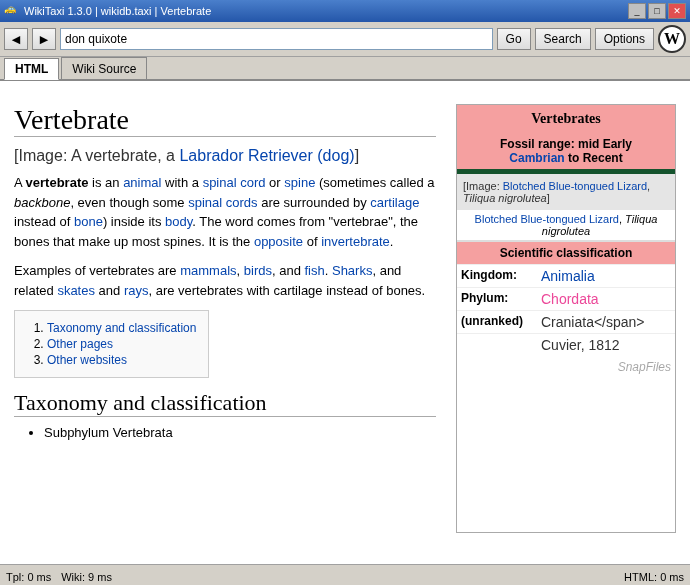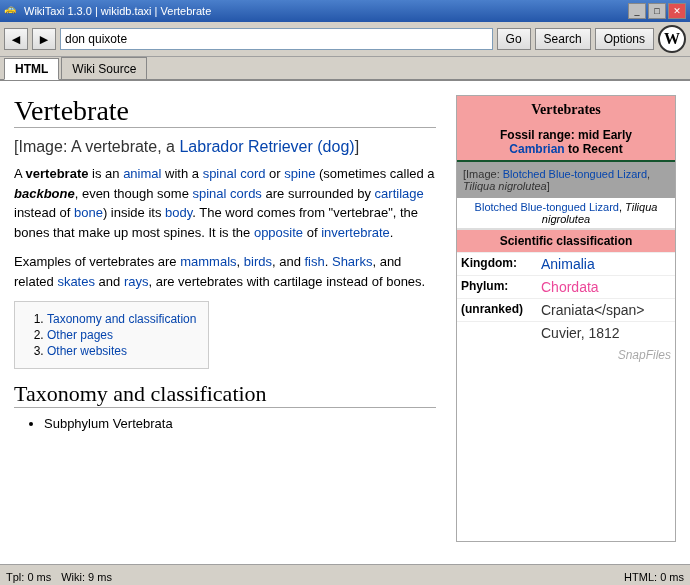--- a/index.html
+++ b/index.html
@@ -97,21 +97,21 @@
       border-bottom: 1px solid white;
       position: relative; bottom: -1px;
     }
 
     
     .content-area {
       background: white;
       height: calc(585px - 22px - 30px - 26px - 24px);
       overflow-y: scroll;
       overflow-x: hidden;
-      padding: 14px 14px;
+      padding: 23px 14px;
       display: flex;
       gap: 10px;
     }
 
     
     .content-area::-webkit-scrollbar { width: 16px; }
     .content-area::-webkit-scrollbar-track { background: #f0f0f0; border: 1px solid #ccc; }
     .content-area::-webkit-scrollbar-thumb { background: #c0c0c0; border: 1px solid #999; }
 
     .main-content { flex: 1; min-width: 0; }
@@ -126,21 +126,21 @@
 
     .image-placeholder {
       color: #333;
       margin-bottom: 8px;
       font-size: 16px;
     }
     .image-placeholder a { color: #0645ad; text-decoration: none; }
 
     .intro-text { font-size: 13px; line-height: 1.5; margin-bottom: 10px; }
     .intro-text b { font-weight: bold; }
-    .intro-text i { font-style: italic; font-weight: bold; }
+    .intro-text i { font-style: italic; }
     .intro-text a { color: #0645ad; text-decoration: none; }
 
     .examples-text { font-size: 13px; line-height: 1.5; margin-bottom: 10px; }
     .examples-text a { color: #0645ad; text-decoration: none; }
 
     .toc-box {
       border: 1px solid #ccc;
       background: #f9f9f9;
       padding: 8px 12px;
       display: inline-block;
@@ -182,25 +182,25 @@
     }
     .infobox-fossil {
       background: #f5a0a0;
       text-align: center;
       font-size: 12px;
       font-weight: bold;
       padding: 4px;
     }
     .infobox-fossil a { color: #0645ad; text-decoration: none; }
     .infobox-image {
-      background: #a3a3a3;
+      background: #e5e5e5;
       padding: 6px;
       font-size: 11px;
       color: #333;
-      border-top: 2px solid #14532d;
+      border-top: 5px solid #14532d;
     }
     .infobox-image a { color: #0645ad; text-decoration: none; }
     .infobox-caption { font-size: 11px; text-align: center; padding: 3px 4px; border-bottom: 1px solid #ddd; }
     .infobox-caption a { color: #0645ad; text-decoration: none; }
     .infobox-caption i { font-style: italic; }
     .infobox-sci-header {
       background: #f5a0a0;
       text-align: center;
       font-weight: bold;
       padding: 4px;

